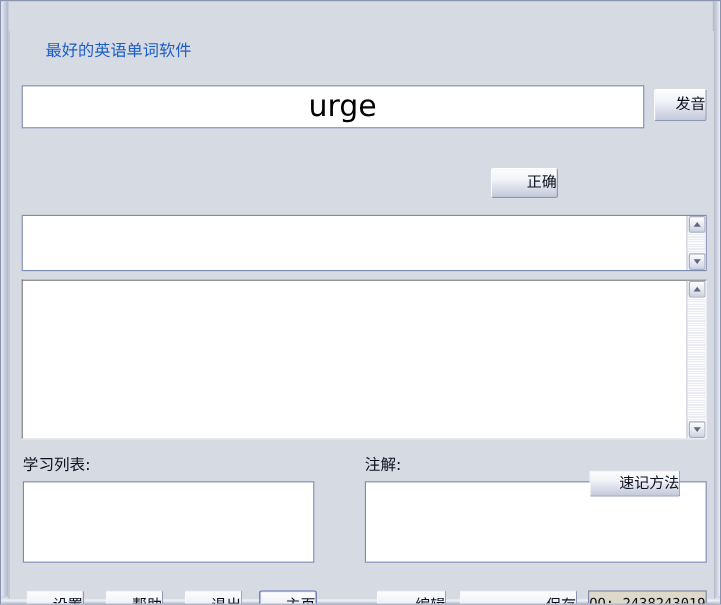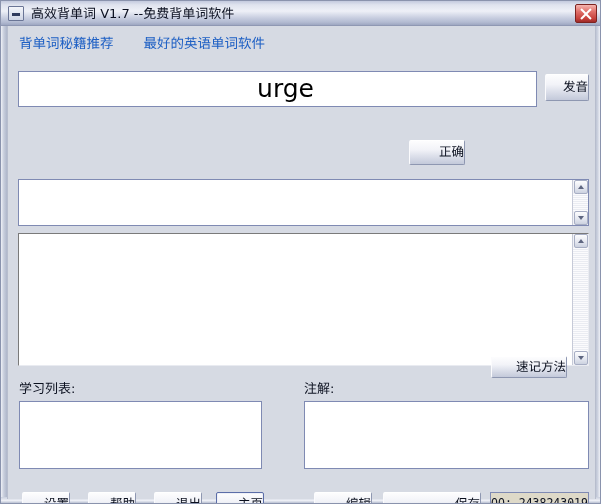--- a/index.html
+++ b/index.html
@@ -265,21 +265,21 @@
     left: 11px; top: 375px;
     width: 243px; height: 68px;
     border: 1px solid #7f8ab3;
   }
   #note-box {
     left: 296px; top: 375px;
     width: 285px; height: 68px;
     border: 1px solid #7f8ab3;
   }
 
-  #mnemonic-button { left: 483px; top: 330px; width: 76px; height: 22px; }
+  #mnemonic-button { left: 483px; top: 366px; width: 76px; height: 22px; }
 
   
   #settings-button { left: 14px;  top: 466px; width: 48px; height: 24px; }
   #help-button     { left= 0; }
   #help-button     { left: 80px;  top: 466px; width: 48px; height: 24px; }
   #exit-button     { left: 146px; top: 466px; width: 48px; height: 24px; }
   #home-button     { left: 208px; top: 466px; width: 48px; height: 24px; }
   #edit-button     { left: 306px; top: 466px; width: 58px; height: 24px; }
   #save-button     { left: 375px; top: 466px; width: 98px; height: 24px; }
 
@@ -302,33 +302,24 @@
 </style>
 </head>
 <body>
 
 <div id="app-window">
 
   <div class="win-frame-left"></div>
   <div class="win-frame-right"></div>
   <div class="win-frame-bottom"></div>
 
-  <div id="titlebar">
-    <div id="titlebar-icon"></div>
-    <div id="titlebar-text">高效背单词 V1.7  --免费背单词软件</div>
-    <div id="close-button">
-      <span class="x1"></span>
-      <span class="x2"></span>
-    </div>
-  </div>
 
   <div id="client">
 
     <div id="linkbar">
-      <span class="promo-link" id="promo-link-1">背单词秘籍推荐</span>
       <span class="promo-link" id="promo-link-2">最好的英语单词软件</span>
     </div>
 
     <div id="word-input">urge</div>
 
     <div class="btn" id="pronounce-button">
       <span class="btn-label">发音</span>
     </div>
 
     <div class="btn" id="correct-button">

